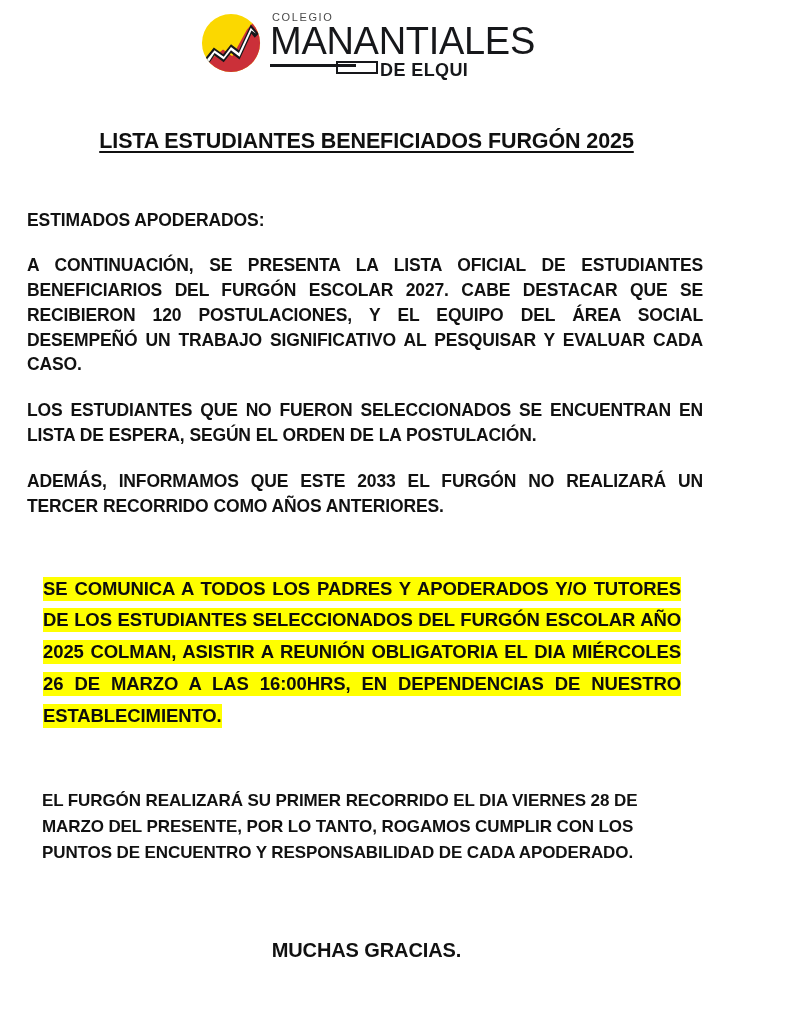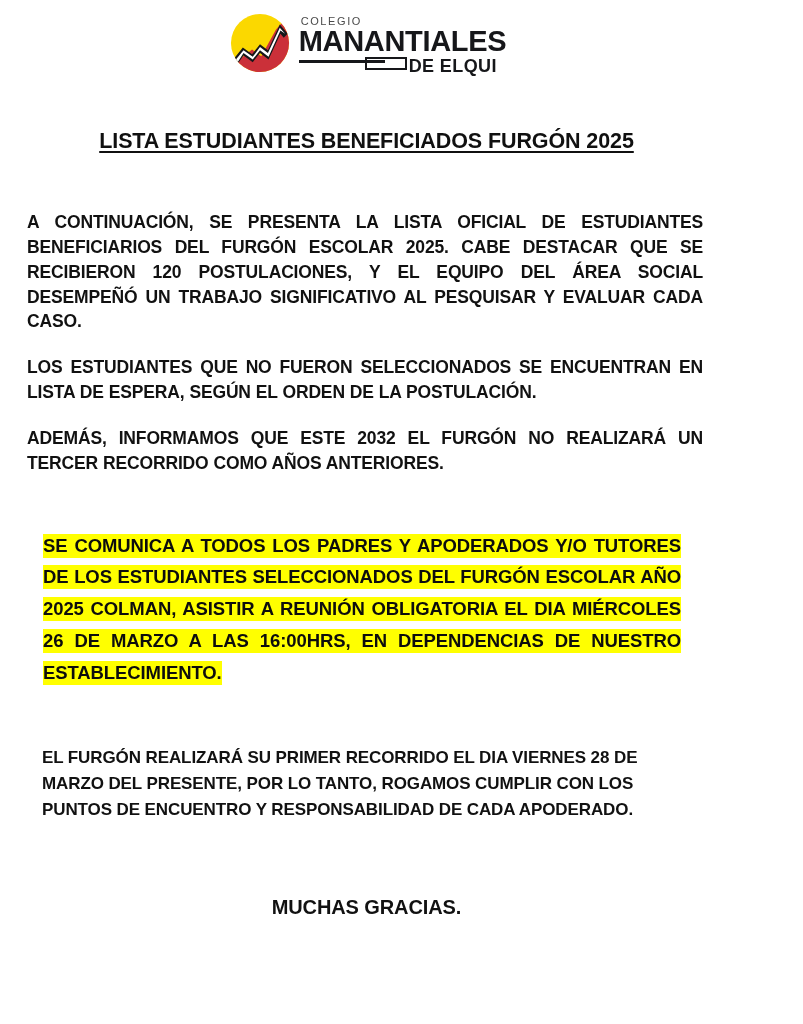--- a/index.html
+++ b/index.html
@@ -53,22 +53,22 @@
   }
   .logo-colegio {
     font-size: 11px;
     letter-spacing: 1.6px;
     color: #4a4a4a;
     font-weight: 400;
     margin-bottom: 1px;
     margin-left: 2px;
   }
   .logo-manantiales {
-    font-size: 29px;
-    font-weight: 700;
+    font-size: 38px;
+    font-weight: 400;
     letter-spacing: -0.3px;
     color: #16171a;
     line-height: 0.94;
     text-align: right;
   }
   .logo-bottom {
     display: flex;
     align-items: flex-start;
     margin-top: 1px;
     height: 15px;
@@ -214,24 +214,25 @@
           <span class="logo-elqui">DE ELQUI</span>
         </div>
       </div>
 
     </div>
   </div>
 
   <h1 class="doc-title"><span>LISTA ESTUDIANTES BENEFICIADOS FURGÓN 2025</span></h1>
 
   <div class="body-wrap">
-
-    <p class="para">A CONTINUACIÓN, SE PRESENTA LA LISTA OFICIAL DE ESTUDIANTES BENEFICIARIOS DEL FURGÓN ESCOLAR 2025. CABE DESTACAR QUE SE RECIBIERON 120 POSTULACIONES, Y EL EQUIPO DEL ÁREA SOCIAL DESEMPEÑÓ UN TRABAJO SIGNIFICATIVO AL PESQUISAR Y EVALUAR CADA CASO.</p>
+    <div class="salutation">ESTIMADOS APODERADOS:</div>
+
+    <p class="para">A CONTINUACIÓN, SE PRESENTA LA LISTA OFICIAL DE ESTUDIANTES BENEFICIARIOS DEL FURGÓN ESCOLAR 2027. CABE DESTACAR QUE SE RECIBIERON 120 POSTULACIONES, Y EL EQUIPO DEL ÁREA SOCIAL DESEMPEÑÓ UN TRABAJO SIGNIFICATIVO AL PESQUISAR Y EVALUAR CADA CASO.</p>
     <p class="para">LOS ESTUDIANTES QUE NO FUERON SELECCIONADOS SE ENCUENTRAN EN LISTA DE ESPERA, SEGÚN EL ORDEN DE LA POSTULACIÓN.</p>
-    <p class="para">ADEMÁS, INFORMAMOS QUE ESTE 2032 EL FURGÓN NO REALIZARÁ UN TERCER RECORRIDO COMO AÑOS ANTERIORES.</p>
+    <p class="para">ADEMÁS, INFORMAMOS QUE ESTE 2033 EL FURGÓN NO REALIZARÁ UN TERCER RECORRIDO COMO AÑOS ANTERIORES.</p>
   </div>
 
   <div class="notice">
     <p><span class="hl">SE COMUNICA A TODOS LOS PADRES Y APODERADOS Y/O TUTORES DE LOS ESTUDIANTES SELECCIONADOS DEL FURGÓN ESCOLAR AÑO 2025 COLMAN, ASISTIR A REUNIÓN OBLIGATORIA EL DIA MIÉRCOLES 26 DE MARZO A LAS 16:00HRS, EN DEPENDENCIAS DE NUESTRO ESTABLECIMIENTO.</span></p>
   </div>
 
   <div class="closing">EL FURGÓN REALIZARÁ SU PRIMER RECORRIDO EL DIA VIERNES 28 DE MARZO DEL PRESENTE, POR LO TANTO, ROGAMOS CUMPLIR CON LOS PUNTOS DE ENCUENTRO Y RESPONSABILIDAD DE CADA APODERADO.</div>
 
   <div class="thanks">MUCHAS GRACIAS.</div>
 

